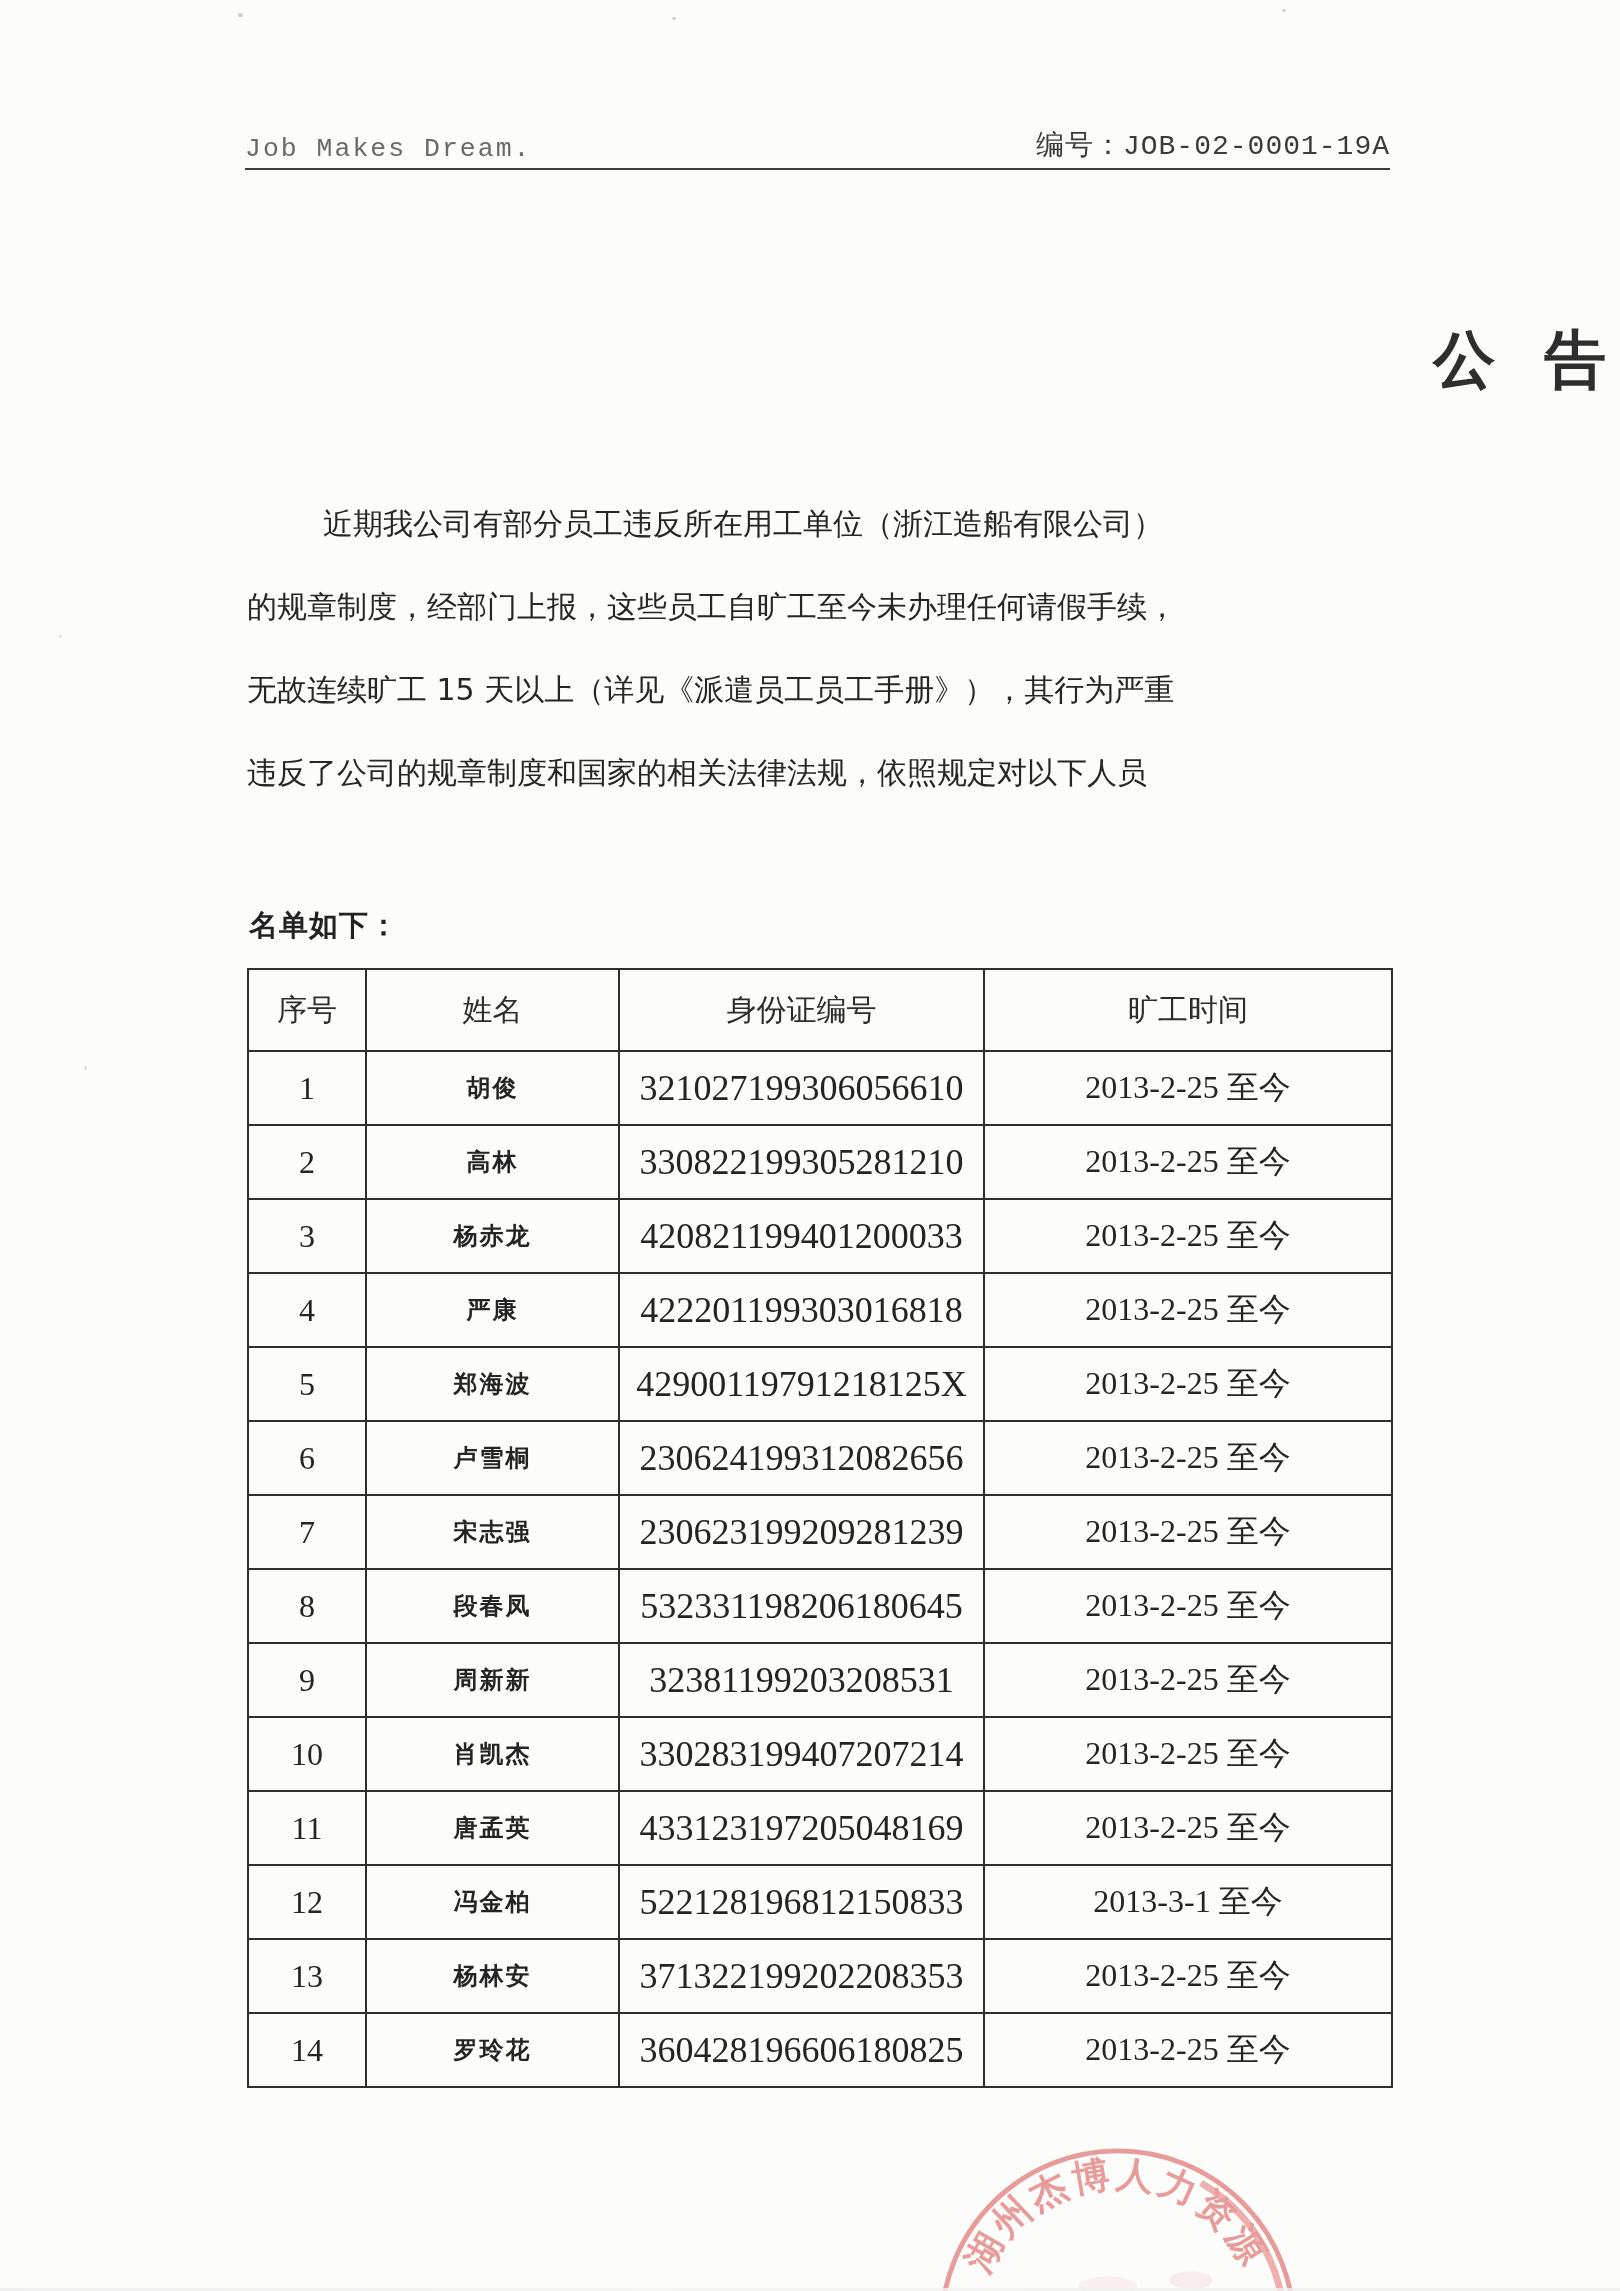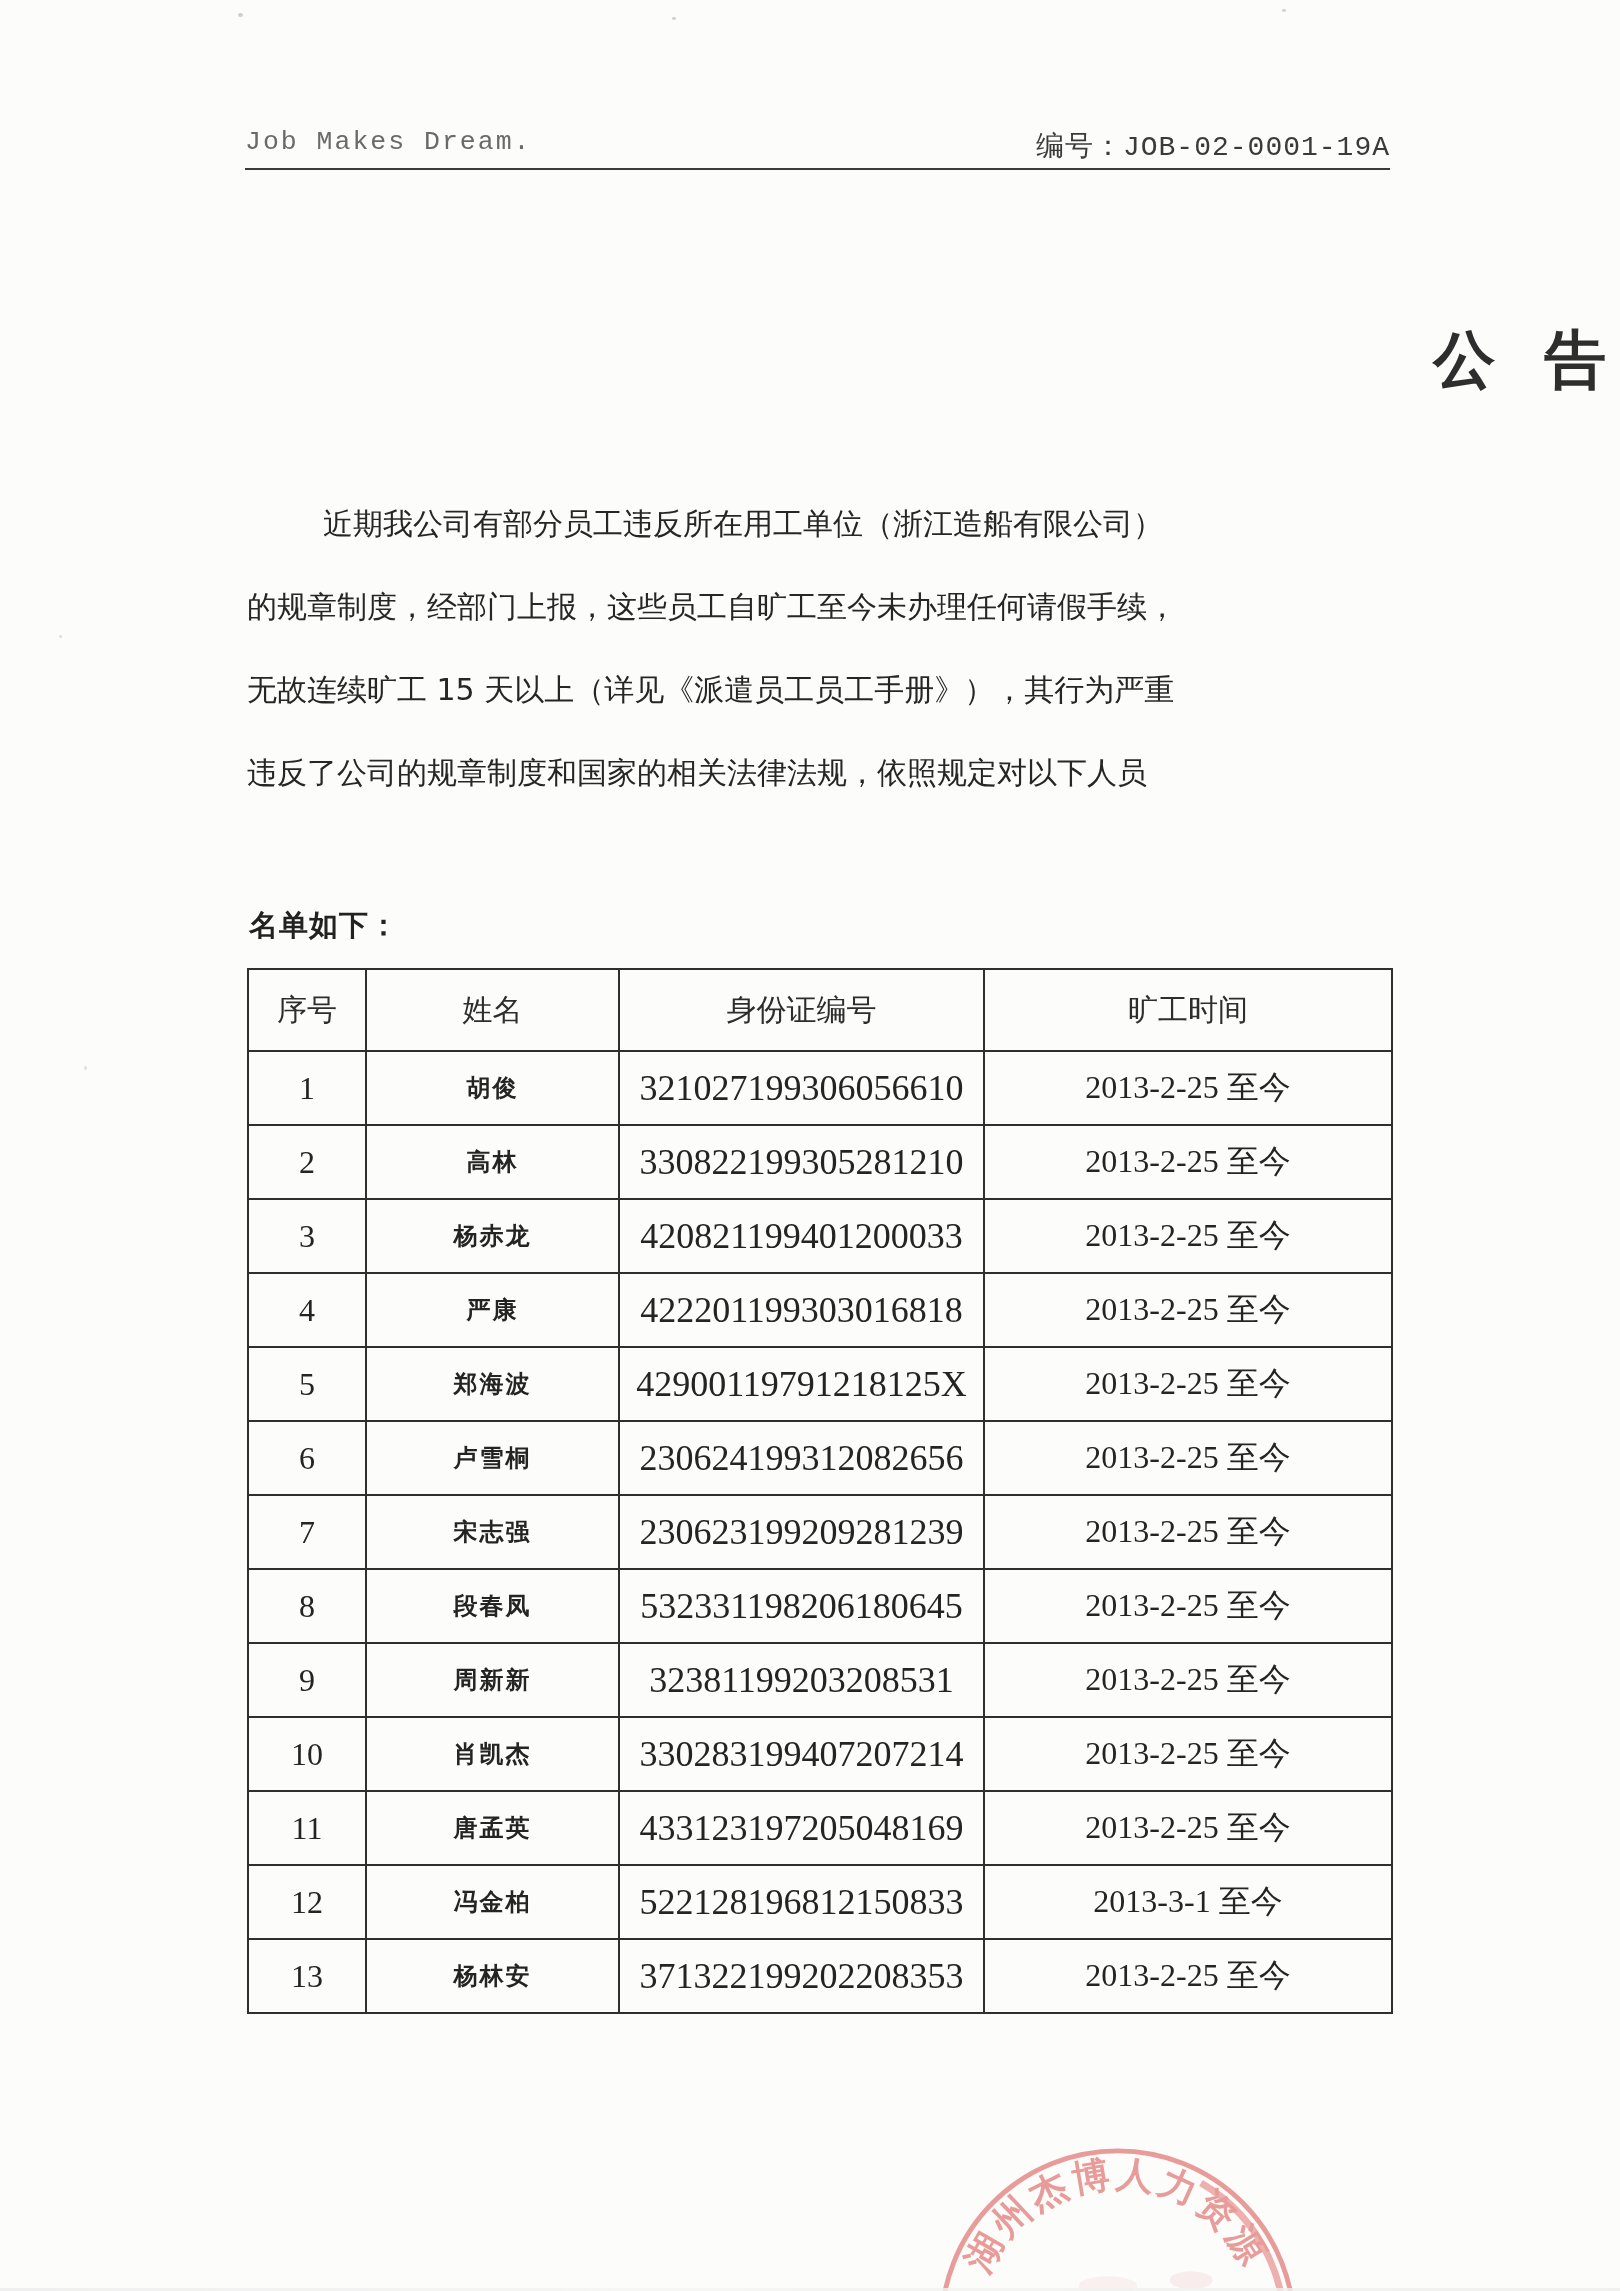--- a/index.html
+++ b/index.html
@@ -8,21 +8,21 @@
     width:1620px;height:2292px;
     margin:0 auto;
     background:#fcfcfb;
     overflow:hidden;
     font-family:"DejaVu Sans","Liberation Sans",sans-serif;
     color:#2b2b2b;
   }
   
   .header-band{
     position:absolute;left:245px;top:127px;width:1145px;height:43px;
-    display:flex;justify-content:space-between;align-items:flex-start;
+    display:flex;justify-content:space-between;align-items:flex-end;
     border-bottom:2.9px solid #3b3b3b;
     padding-bottom:3.9px;box-sizing:border-box;gap:26px;
   }
   .slogan{
     font-family:"Liberation Mono","DejaVu Sans Mono",monospace;
     font-size:26.5px;color:#6a6a6a;letter-spacing:2px;
   }
   .doc-no{
     font-size:28px;color:#3a3a3a;letter-spacing:1px;
     font-family:"Liberation Mono","DejaVu Sans Mono",monospace;
@@ -201,20 +201,26 @@
         <td class="cell-name">冯金柏</td>
         <td class="cell-id">522128196812150833</td>
         <td class="cell-date">2013-3-1 至今</td>
       </tr>
       <tr>
         <td class="cell-idx">13</td>
         <td class="cell-name">杨林安</td>
         <td class="cell-id">371322199202208353</td>
         <td class="cell-date">2013-2-25 至今</td>
       </tr>
+      <tr>
+        <td class="cell-idx">14</td>
+        <td class="cell-name">罗玲花</td>
+        <td class="cell-id">360428196606180825</td>
+        <td class="cell-date">2013-2-25 至今</td>
+      </tr>
     </tbody>
   </table>
 
   <svg class="seal" viewBox="0 0 440 152" xmlns="http://www.w3.org/2000/svg">
     <g opacity="0.55">
       <circle cx="210" cy="188" r="180" fill="none" stroke="#d94f4c" stroke-width="5"></circle>
       <path d="M 295 40.8 A 170 170 0 0 1 377.4 217.5" fill="none" stroke="#d94f4c" stroke-width="7" opacity="0.8"></path>
       <path id="sealArc" d="M 75.6 139.1 A 143 143 0 0 1 344.4 139.1" fill="none"></path>
       <text font-size="38" letter-spacing="3" font-family="DejaVu Sans, sans-serif" font-weight="bold">
         <textPath href="#sealArc" startOffset="4" textLength="335" fill="#d94f4c">湖州杰博人力资源</textPath>

